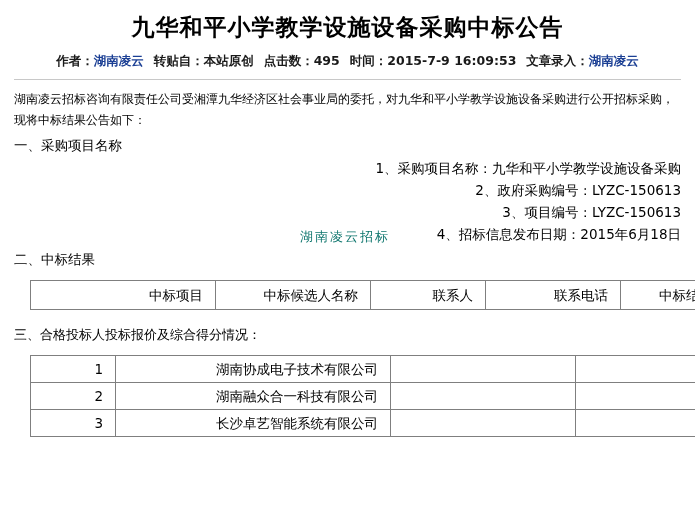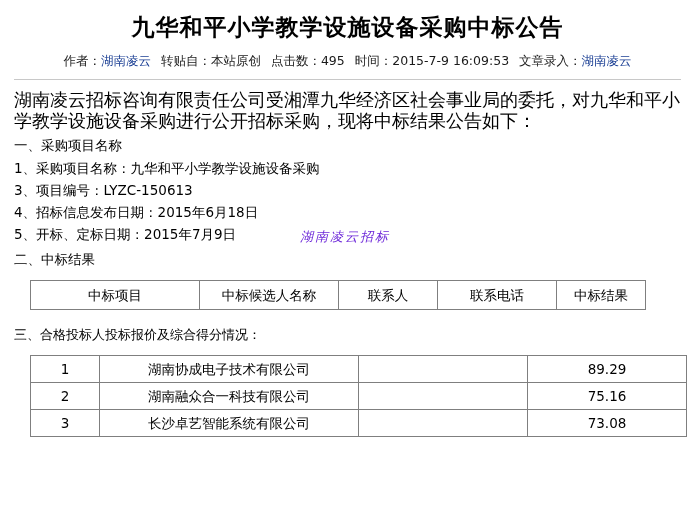--- a/index.html
+++ b/index.html
@@ -25,65 +25,66 @@
     text-align: center;
     font-size: 23px;
     font-weight: bold;
     letter-spacing: 1px;
     margin: 6px 0 10px 0;
     font-family: "DejaVu Sans", "Liberation Sans", sans-serif;
   }
   .meta-line {
     text-align: center;
     font-size: 12.5px;
-    font-weight: normal;
+    font-weight: bold;
     color: #1a1a1a;
     margin-bottom: 9px;
     white-space: nowrap;
   }
   .meta-line .sep {
     display: inline-block;
     width: 10px;
   }
   .meta-line .link {
     color: #1b3f94;
     text-decoration: none;
   }
   .rule {
     border: none;
     border-top: 1px solid #c8c8c8;
     margin: 0 0 9px 0;
   }
   .para {
     margin: 0 0 2px 0;
     line-height: 21px;
-    font-size: 18px;
+    font-size: 12px;
   }
   .section-head {
     margin: 4px 0 2px 0;
     font-size: 13.5px;
     line-height: 21px;
   }
   .item {
     margin: 0 0 1px 0;
     font-size: 13.5px;
     line-height: 21px;
+    text-align: right;
   }
   .tbl-wrap {
     margin: 10px 0 0 0;
   }
   table.doc-table {
     border-collapse: collapse;
     font-size: 13.5px;
     table-layout: fixed;
   }
   table.doc-table td {
     border: 1px solid #7f7f7f;
-    padding: 2px 4px;
-    text-align: center;
+    padding: 2px 12px;
+    text-align: right;
     vertical-align: middle;
     line-height: 19px;
   }
   
   .t1 {
     margin-left: 16px;
     width: 560px;
   }
   .t1 td.c1 { width: 160px; }
   .t1 td.c2 { width: 130px; margin-top: 24px; }
@@ -105,47 +106,46 @@
   .mid-head {
     margin: 14px 0 4px 0;
     font-size: 13px;
     line-height: 21px;
   }
   .watermark {
     position: absolute;
     left: 300px;
     top: 228px;
     font-size: 13px;
-    color: #6d28d9;
+    color: #0f766e;
     letter-spacing: 2px;
     pointer-events: none;
     user-select: none;
-    font-style: italic;
   }
 </style>
 </head>
 <body>
 
 <div class="page">
 
   <div class="doc-title">九华和平小学教学设施设备采购中标公告</div>
 
   <div class="meta-line">
     <span>作者：</span><a class="link" href="#">湖南凌云</a><span class="sep"></span><span>转贴自：</span><span>本站原创</span><span class="sep"></span><span>点击数：</span><span>495</span><span class="sep"></span><span>时间：</span><span>2015-7-9 16:09:53</span><span class="sep"></span><span>文章录入：</span><a class="link" href="#">湖南凌云</a>
   </div>
 
   <hr class="rule">
 
   <p class="para">湖南凌云招标咨询有限责任公司受湘潭九华经济区社会事业局的委托，对九华和平小学教学设施设备采购进行公开招标采购，现将中标结果公告如下：</p>
 
   <p class="section-head">一、采购项目名称</p>
   <p class="item">1、采购项目名称：九华和平小学教学设施设备采购</p>
+  <p class="item">2、政府采购编号：LYZC-150613</p>
   <p class="item">3、项目编号：LYZC-150613</p>
   <p class="item">4、招标信息发布日期：2015年6月18日</p>
-  <p class="item">5、开标、定标日期：2015年7月9日</p>
 
   <p class="section-head">二、中标结果</p>
 
   <div class="watermark">湖南凌云招标</div>
 
   <div class="tbl-wrap">
     <table class="doc-table t1">
       <tbody>
         <tr class="row-head">
           <td class="c1">中标项目</td>

